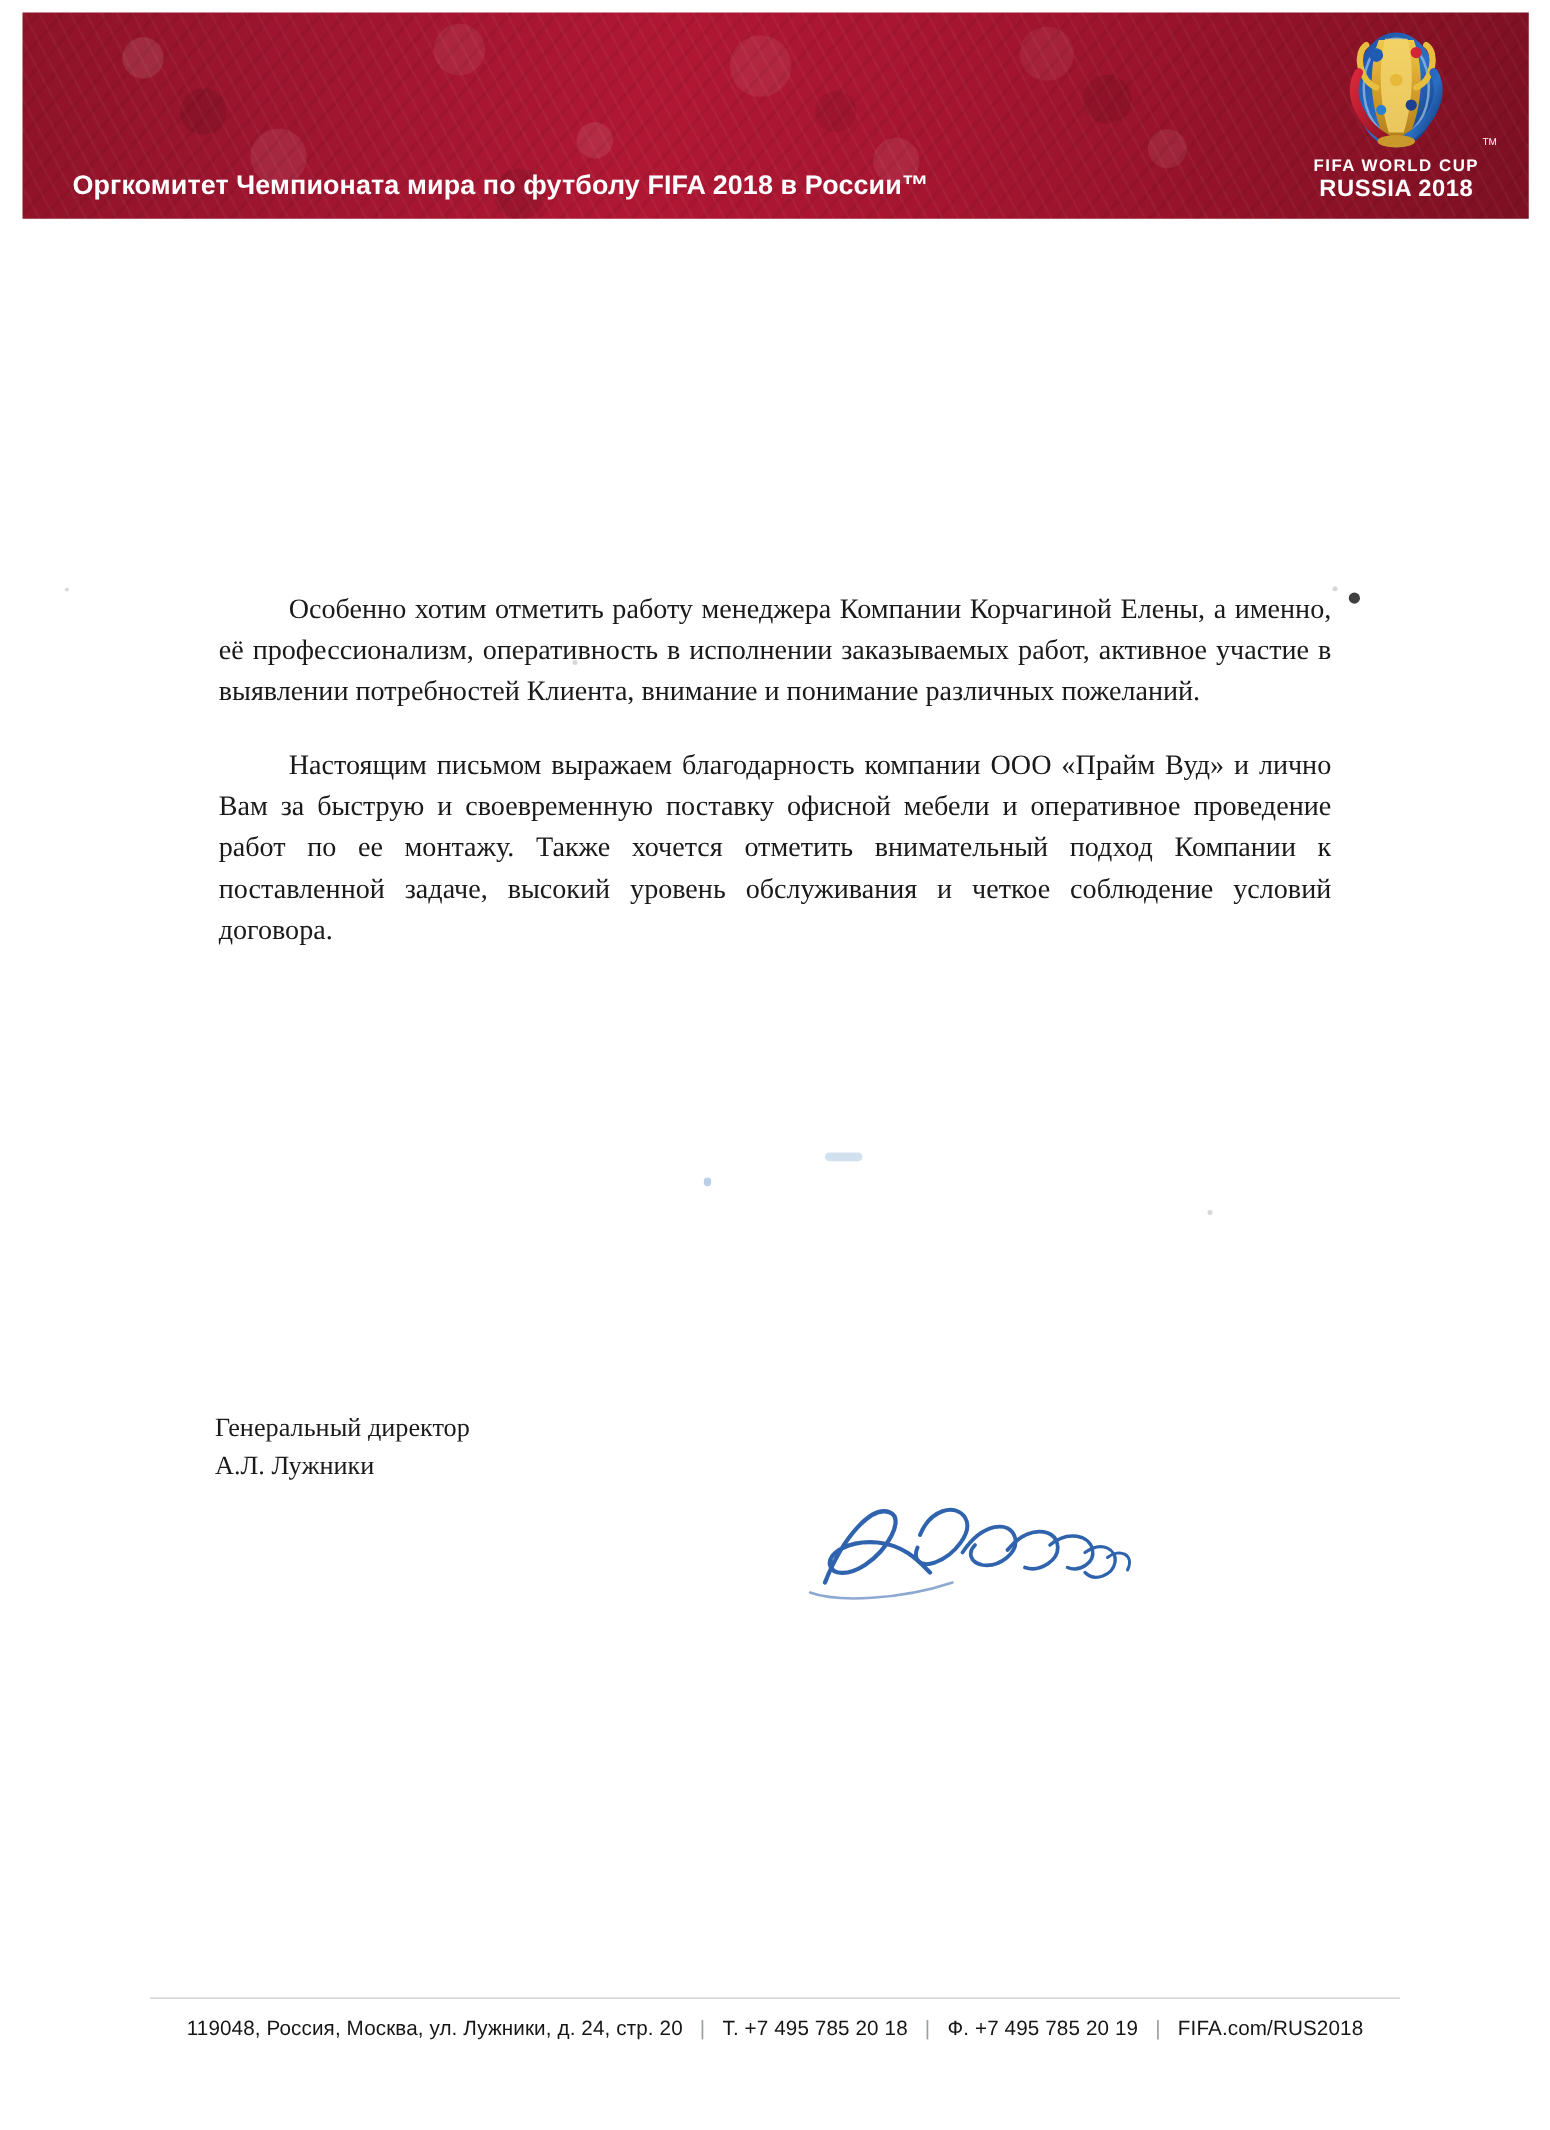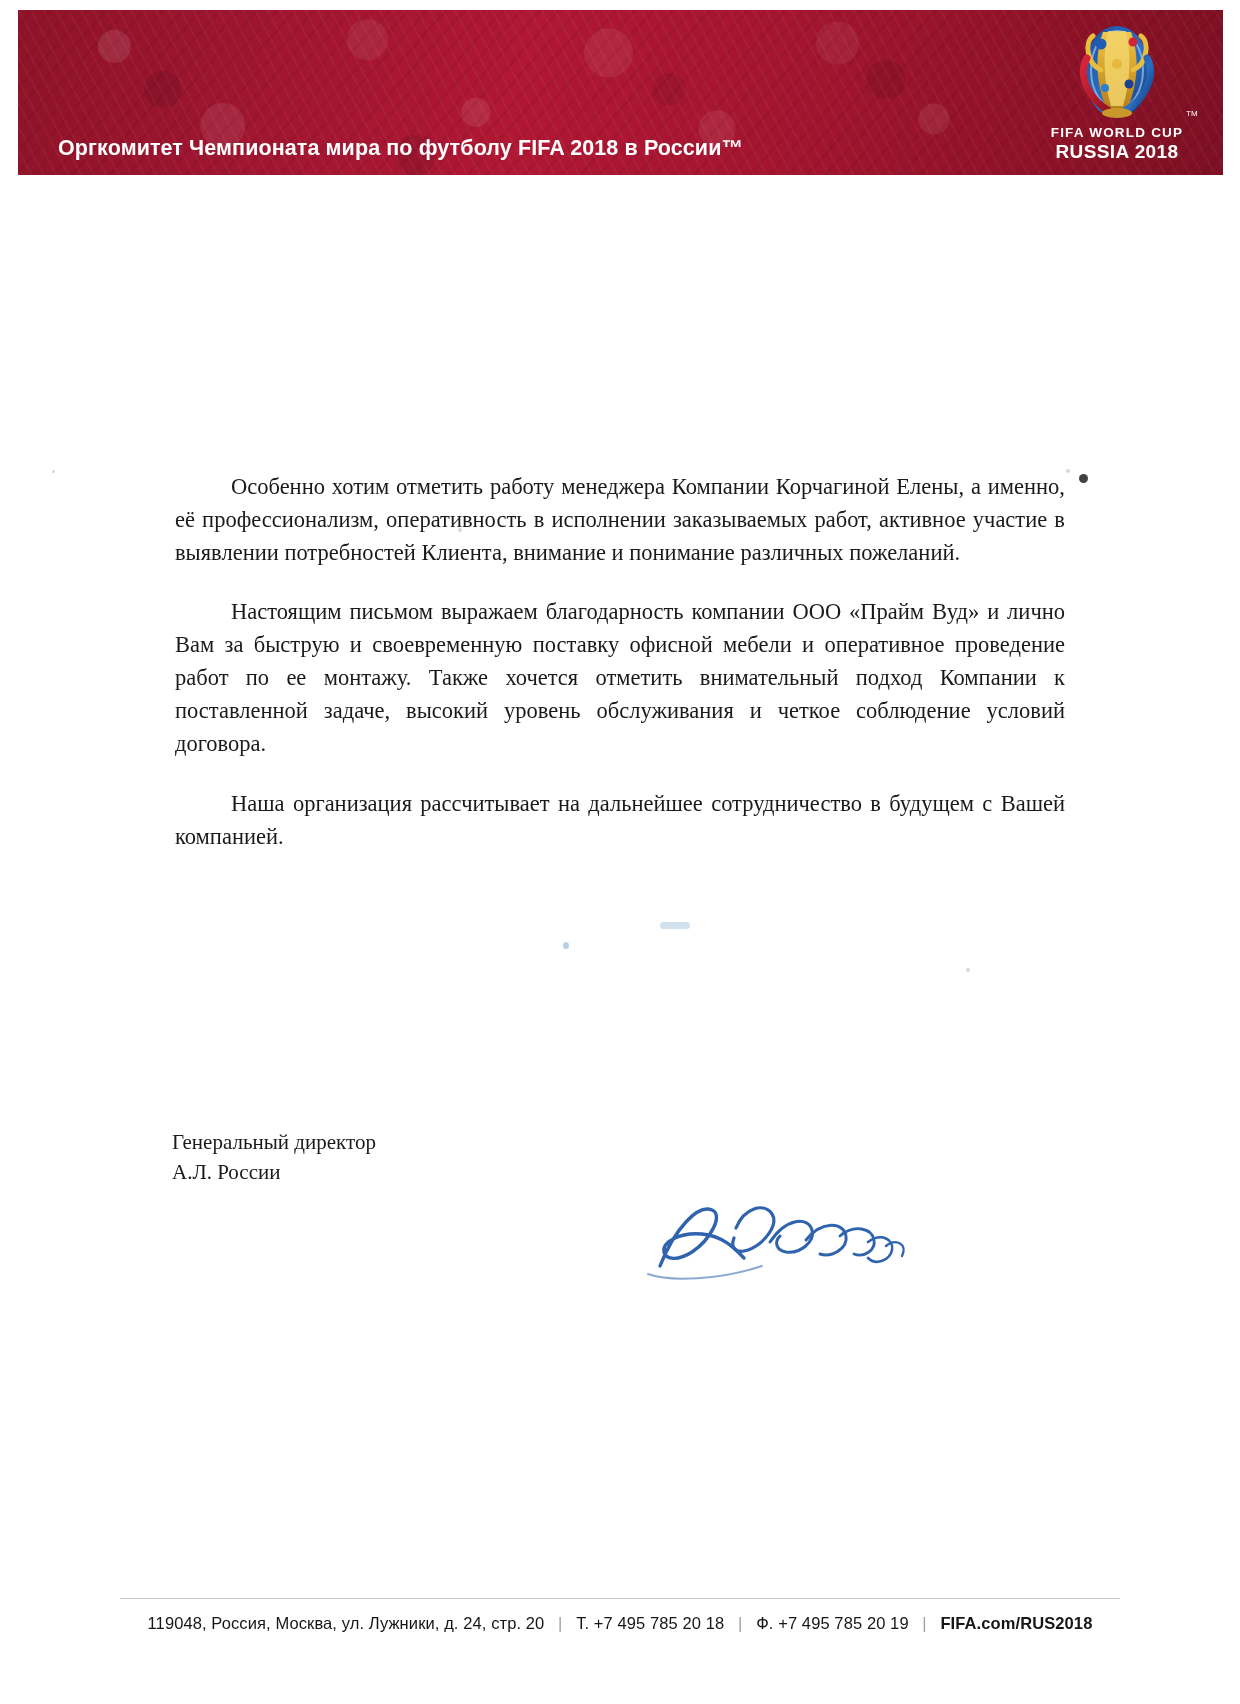--- a/index.html
+++ b/index.html
@@ -156,21 +156,21 @@
     left: 0;
     top: 1614px;
     width: 1240px;
     text-align: center;
     font-family: "Liberation Sans", sans-serif;
     font-size: 16.5px;
     color: #161616;
     letter-spacing: 0.1px;
   }
   .footer .sep { color: #9aa0a4; padding: 0 9px; }
-  .footer .site { font-weight: 700; }
+  .footer .site { font-weight: 400; }
 
   
   .speck { position: absolute; background: #c8c8cc; border-radius: 50%; opacity: .75; }
   .blue-speck { position: absolute; background: #7fa8cf; border-radius: 50%; opacity: .55; }
 </style>
 </head>
 <body>
 
 <div class="page">
 
@@ -224,27 +224,26 @@
   <div class="speck" style="left:1066px; top:469px; width:4px; height:4px;"></div>
   <div class="speck" style="left:1079px; top:474px; width:9px; height:9px; background:#2b2b2b; opacity:.9;"></div>
   <div class="speck" style="left:458px; top:528px; width:4px; height:4px;"></div>
   <div class="blue-speck" style="left:563px; top:942px; width:6px; height:7px;"></div>
   <div class="blue-speck" style="left:660px; top:922px; width:30px; height:7px; border-radius:4px; opacity:.35;"></div>
   <div class="speck" style="left:966px; top:968px; width:4px; height:4px;"></div>
 
   <div class="letter">
     <p class="para">Особенно хотим отметить работу менеджера Компании Корчагиной Елены, а именно, её профессионализм, оперативность в исполнении заказываемых работ, активное участие в выявлении потребностей Клиента, внимание и понимание различных пожеланий.</p>
     <p class="para">Настоящим письмом выражаем благодарность компании ООО «Прайм Вуд» и лично Вам за быструю и своевременную поставку офисной мебели и оперативное проведение работ по ее монтажу. Также хочется отметить внимательный подход Компании к поставленной задаче, высокий уровень обслуживания и четкое соблюдение условий договора.</p>
-    <p class="para">Наша организация рассчитывает на дальнейшее сотрудничество в будущем с Вашей компанией.</p>
   </div>
 
   <div class="signature">
     <span class="sig-line">Генеральный директор</span>
     <div class="sig-row">
-      <span class="sig-name">А.Л. России</span>
+      <span class="sig-name">А.Л. Лужники</span>
     </div>
   </div>
 
   <svg class="sig-mark" viewBox="0 0 300 110" aria-hidden="true">
     <g fill="none" stroke="#2f63ad" stroke-linecap="round" stroke-linejoin="round">
       <path d="M20,78 C35,40 58,16 72,22 C84,27 70,52 52,64 C38,73 26,72 24,64 C22,54 40,44 62,46 C84,48 96,62 104,70" stroke-width="3.4"></path>
       <path d="M96,40 C104,20 124,14 132,26 C139,37 124,56 108,62 C96,66 90,60 94,50" stroke-width="3.2"></path>
       <path d="M130,54 C146,30 168,28 172,42 C175,54 160,66 146,64 C136,62 134,54 140,48" stroke-width="3"></path>
       <path d="M166,52 C182,32 204,34 206,48 C208,60 192,70 180,66" stroke-width="3"></path>
       <path d="M200,48 C214,36 232,40 234,52 C236,62 224,70 214,66" stroke-width="2.8"></path>

